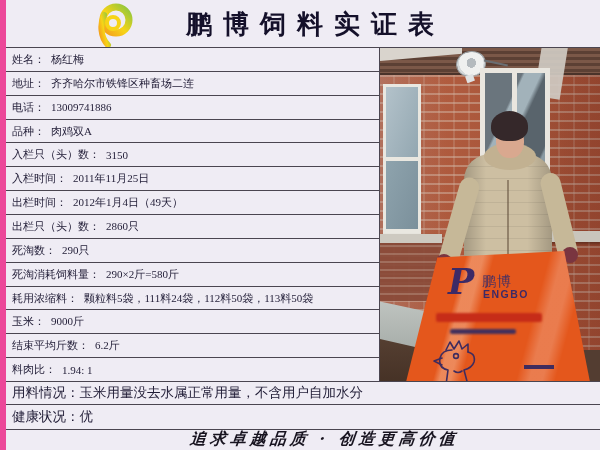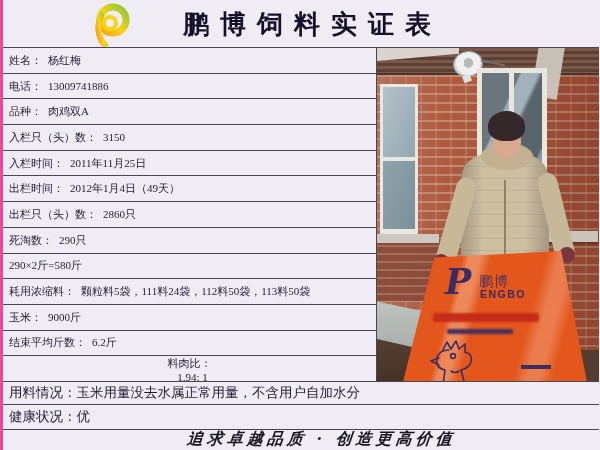--- a/index.html
+++ b/index.html
@@ -1,35 +1,35 @@
 <!DOCTYPE html>
 <html><head>
 <meta charset="utf-8">
 <style>
   * { margin:0; padding:0; box-sizing:border-box; }
   html,body { background:#dddae2; }
   .page {
     position:relative; width:600px; height:450px; overflow:hidden;
     background:#efecf4; font-family:"Liberation Serif", serif; color:#201c36;
-    border-left:3px solid #ec4899;
+    border-left:6px solid #ec4899;
   }
   
   .header { position:absolute; top:0; left:0; width:600px; height:47px; }
   .logo { position:absolute; left:86px; top:1px; }
   .title {
     position:absolute; left:180px; top:7px; width:280px;
     font-size:26px; font-weight:bold; letter-spacing:11px; color:#14102a;
     white-space:nowrap;
   }
   
   .tbl { position:absolute; top:47px; left:0; width:596px; border-top:1px solid #4a4550; border-bottom:1px solid #4a4550; background:#efecf4; }
   .tbl-main { display:flex; height:334px; border-bottom:1px solid #4a4550; }
   .rows-col { width:374px; border-right:1px solid #4a4550; display:flex; flex-direction:column; }
   .row { flex:1; display:flex; align-items:center; padding-left:6px; font-size:11px; border-bottom:1px solid #4a4550; white-space:nowrap; overflow:hidden; }
-  .rows-col .row:last-child { border-bottom:none;flex-direction:column; }
+  .rows-col .row:last-child { border-bottom:none; }
   .row .lb { margin-right:6px; }
   .frow { height:23px; display:flex; align-items:center; padding-left:6px; font-size:13.5px; border-bottom:1px solid #4a4550; white-space:nowrap; }
   .frow:last-child { border-bottom:none; height:24px; }
   
   .footer { position:absolute; top:428px; left:0; width:600px; height:22px; text-align:center; }
   .slogan {
     display:inline-block; transform:translateX(18px) skewX(-6deg);
     font-family:"DejaVu Serif", serif; font-style:italic; font-weight:bold;
     font-size:16px; letter-spacing:4px; color:#181420; line-height:22px;
   }
@@ -117,20 +117,24 @@
   </div>
 
   <div class="tbl">
     <div class="tbl-main">
       <div class="rows-col">
         <div class="row">
             <span class="lb">姓名：</span>
             <span class="vl">杨红梅</span>
           </div>
         <div class="row">
+            <span class="lb">地址：</span>
+            <span class="vl">齐齐哈尔市铁锋区种畜场二连</span>
+          </div>
+        <div class="row">
             <span class="lb">电话：</span>
             <span class="vl">13009741886</span>
           </div>
         <div class="row">
             <span class="lb">品种：</span>
             <span class="vl">肉鸡双A</span>
           </div>
         <div class="row">
             <span class="lb">入栏只（头）数：</span>
             <span class="vl">3150</span>
@@ -145,20 +149,21 @@
           </div>
         <div class="row">
             <span class="lb">出栏只（头）数：</span>
             <span class="vl">2860只</span>
           </div>
         <div class="row">
             <span class="lb">死淘数：</span>
             <span class="vl">290只</span>
           </div>
         <div class="row">
+            <span class="lb">死淘消耗饲料量：</span>
             <span class="vl">290×2斤=580斤</span>
           </div>
         <div class="row">
             <span class="lb">耗用浓缩料：</span>
             <span class="vl">颗粒料5袋，111料24袋，112料50袋，113料50袋</span>
           </div>
         <div class="row">
             <span class="lb">玉米：</span>
             <span class="vl">9000斤</span>
           </div>

